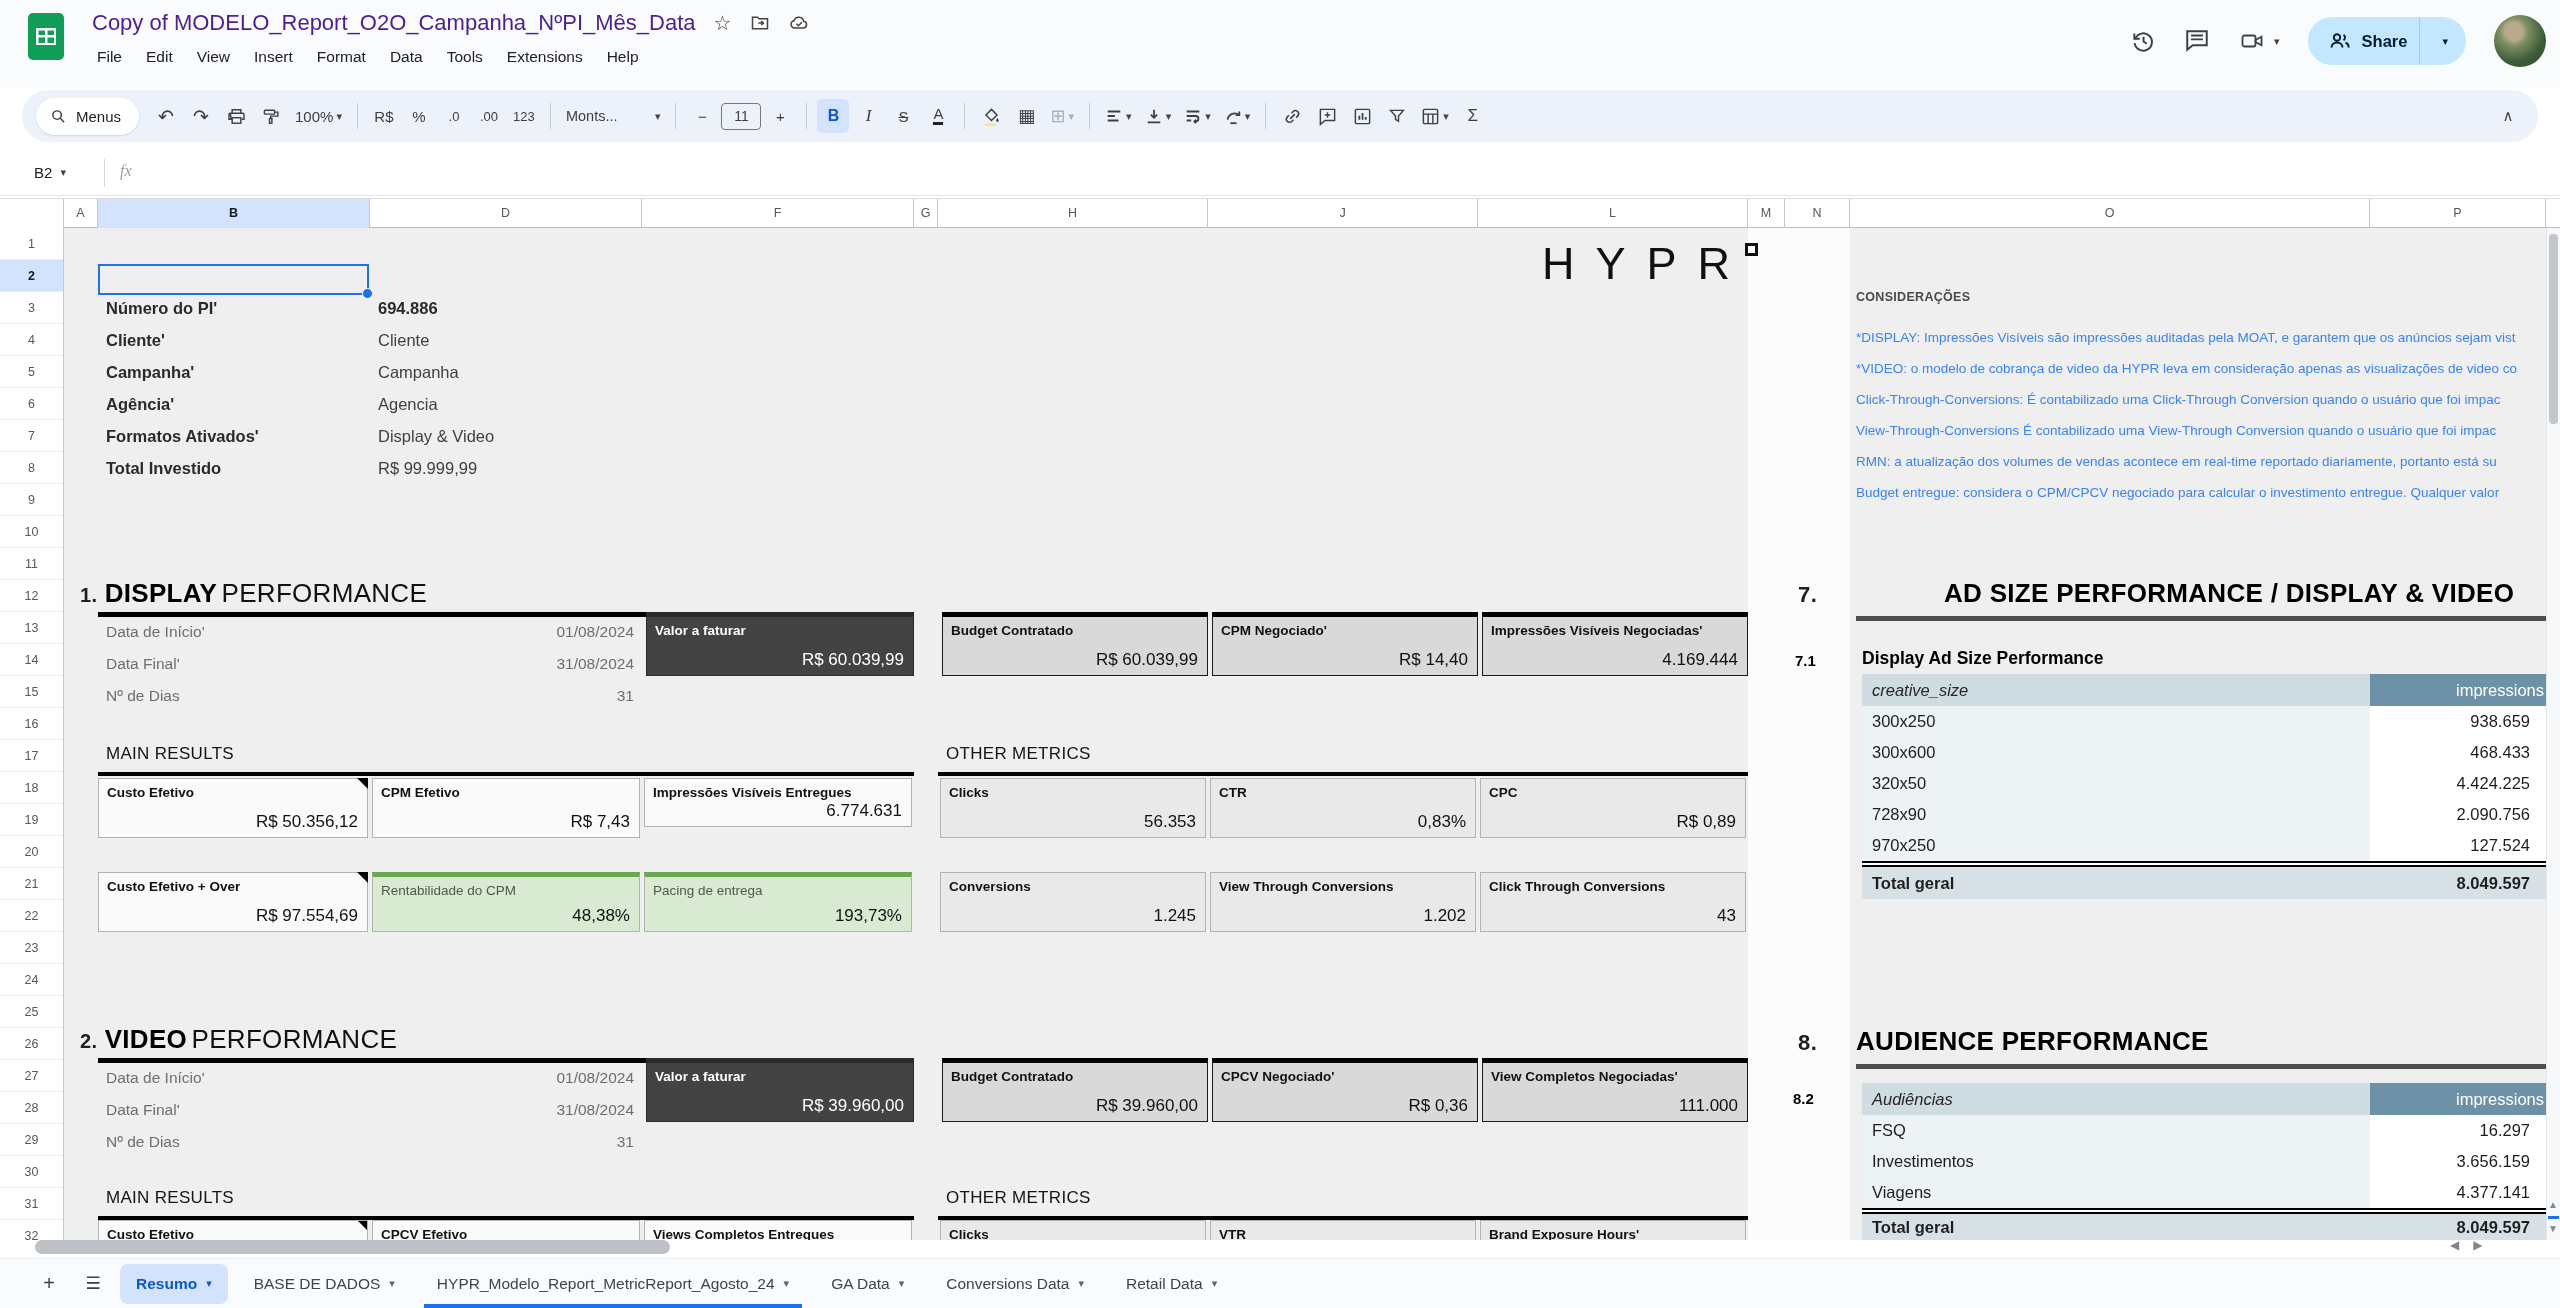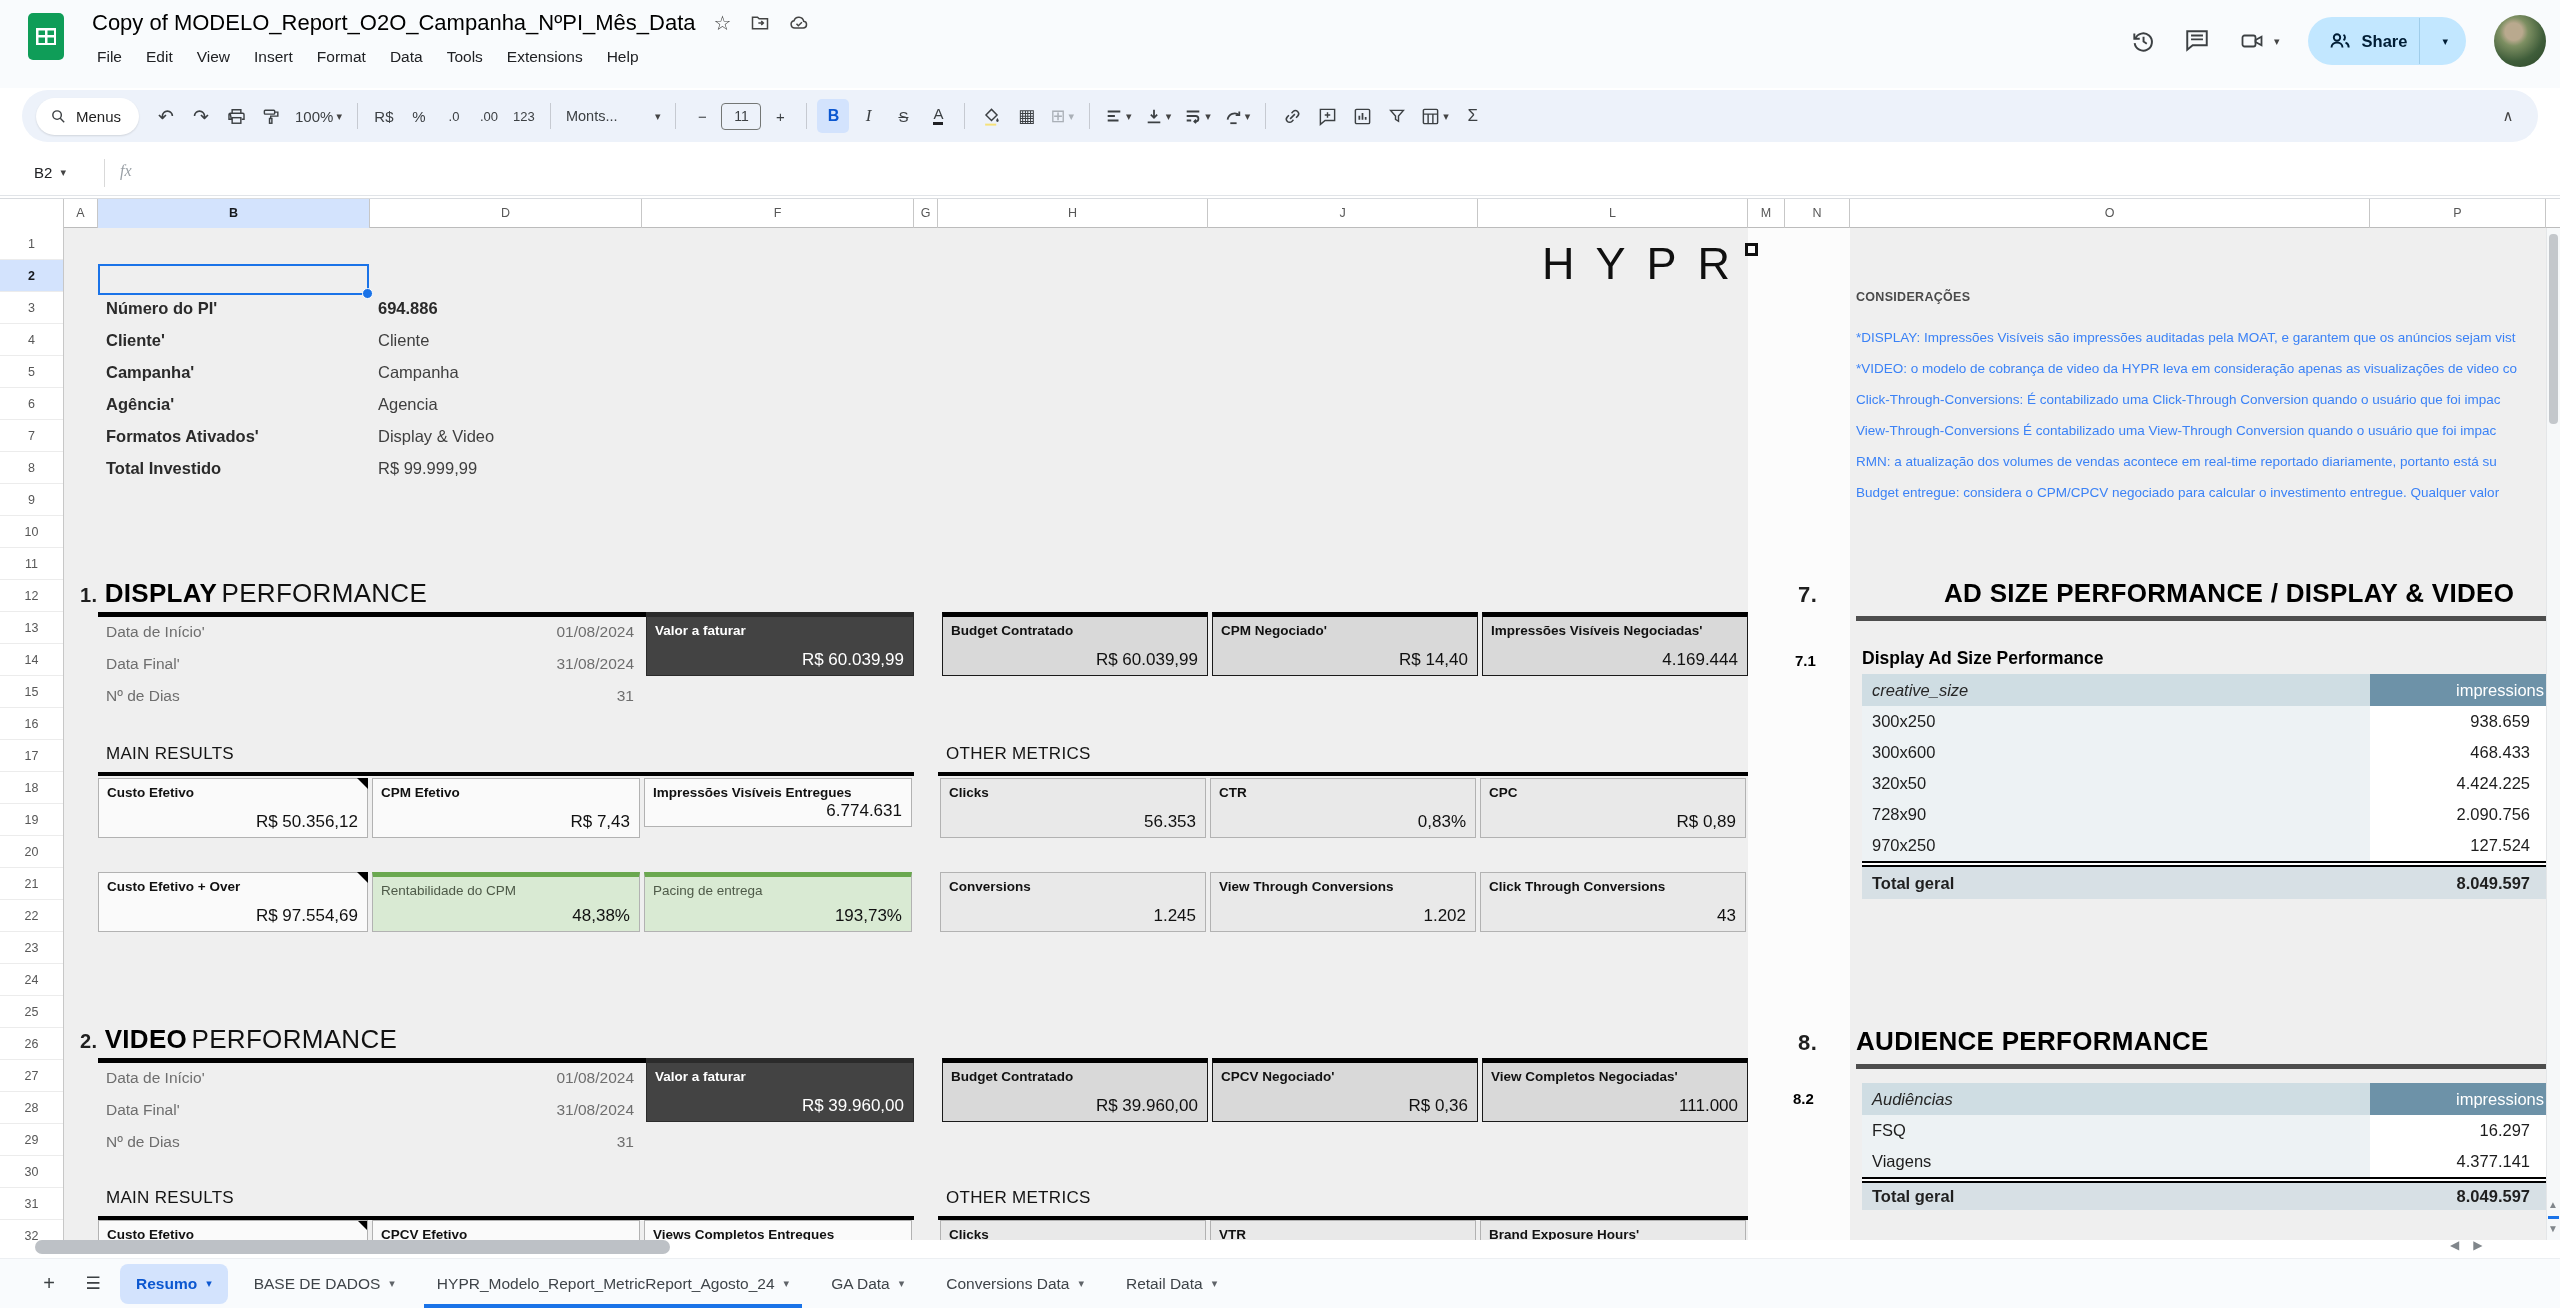--- a/index.html
+++ b/index.html
@@ -15,21 +15,21 @@
   .sheets-icon { left:28px; top:13px; width:36px; height:47px; background:#0f9d58; border-radius:5px; }
   .sheets-icon .grid2 { position:absolute; left:8px; top:15px; width:20px; height:17px;
      background:
        linear-gradient(#fff,#fff) 0 0/20px 2.5px no-repeat,
        linear-gradient(#fff,#fff) 0 7px/20px 2.5px no-repeat,
        linear-gradient(#fff,#fff) 0 14.5px/20px 2.5px no-repeat,
        linear-gradient(#fff,#fff) 0 0/2.5px 17px no-repeat,
        linear-gradient(#fff,#fff) 9px 0/2.5px 17px no-repeat,
        linear-gradient(#fff,#fff) 17.5px 0/2.5px 17px no-repeat; }
   .titlerow { left:92px; top:8px; height:30px; display:flex; align-items:center; gap:18px; }
-  .doc-title { font-size:22px; color:#000000; }
+  .doc-title { font-size:22px; color:#4c1d95; }
   .ticon { color:#444; font-size:20px; line-height:20px; }
   .menubar { left:86px; top:44px; display:flex; gap:2px; }
   .menubar span { font-size:15.5px; color:#202124; padding:4px 11px; border-radius:5px; cursor:default; }
   .tr-cluster { right:14px; top:14px; height:54px; display:flex; align-items:center; gap:28px; }
   .share-pill { display:flex; align-items:center; height:48px; background:#c2e7ff; border-radius:24px; padding:0 8px 0 20px; gap:10px; color:#001d35; }
   .share-pill .lbl { font-size:16.5px; font-weight:600; }
   .share-div { width:1px; height:46px; background:#9fcdea; margin:0 2px; }
   .avatar { width:52px; height:52px; border-radius:50%;
      background: radial-gradient(circle at 38% 32%, #b9a98e 0 18%, #7d8f62 30%, #3f5d3a 62%, #2b4527 100%); }
   .caret { font-size:11px; color:#444; }
@@ -576,20 +576,24 @@
   <div class="abs rt" style="left:1862px;top:1083px;width:698px">
     <div class="row hdr">
         <span class="c1">Audiências</span>
         <span class="c2">impressions</span>
       </div>
     <div class="row br">
         <span class="c1">FSQ</span>
         <span class="c2">16.297</span>
       </div>
     <div class="row br">
+        <span class="c1">Investimentos</span>
+        <span class="c2">3.656.159</span>
+      </div>
+    <div class="row br">
         <span class="c1">Viagens</span>
         <span class="c2">4.377.141</span>
       </div>
     <div class="dline"></div>
     <div class="row total" style="height:27px;line-height:27px">
         <span class="c1">Total geral</span>
         <span class="c2">8.049.597</span>
       </div>
   </div>
 

